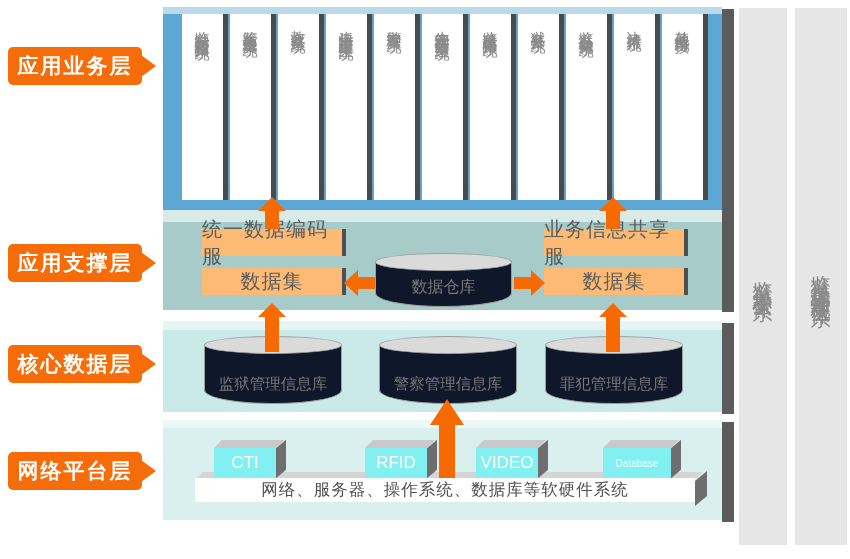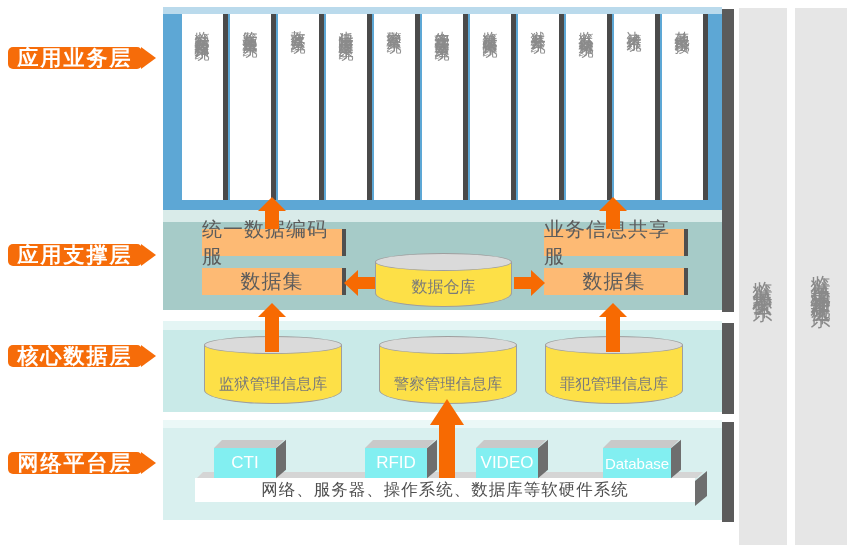--- a/index.html
+++ b/index.html
@@ -2,21 +2,21 @@
 <html><head>
 <meta charset="utf-8">
 <style>
   html,body{margin:0;padding:0;background:#ffffff;}
   .stage{
     position:relative;width:850px;height:559px;background:#fff;overflow:hidden;
     font-family:"Liberation Sans","DejaVu Sans",sans-serif;
   }
   
   .layer-label{
-    position:absolute;left:8px;width:134px;height:22px;background:#f66c09;
+    position:absolute;left:8px;width:134px;height:38px;background:#f66c09;
     border-radius:5px;display:flex;align-items:center;justify-content:center;
     color:#fff;font-size:21px;font-weight:bold;letter-spacing:2px;z-index:4;
   }
   .layer-label::after{
     content:'';position:absolute;right:-14px;top:50%;transform:translateY(-50%);
     border-top:11px solid transparent;border-bottom:11px solid transparent;
     border-left:15px solid #f66c09;
   }
   
   .panel{position:absolute;left:163px;width:559px;z-index:1;}
@@ -39,21 +39,21 @@
     font-size:15px;letter-spacing:1.4px;color:#8b8b8b;padding-top:5px;line-height:1;
   }
   
   .svc-box{
     position:absolute;height:27px;width:140px;background:#fdba74;border-right:4px solid #4f4f4f;
     display:flex;align-items:center;justify-content:center;
     font-size:20px;color:#5c5c5c;letter-spacing:1px;z-index:2;
   }
   
   .cyl{
-    position:absolute;background:#fde047;border:1px solid #9e9e9e;border-top:none;
+    position:absolute;background:#0f172a;border:1px solid #9e9e9e;border-top:none;
     border-radius:0 0 68px 68px / 0 0 14px 14px;z-index:2;
     display:flex;align-items:flex-end;justify-content:center;
   }
   .cyl::before{
     content:'';position:absolute;left:-1px;right:-1px;height:18px;top:-9px;
     background:#dadada;border:1px solid #9e9e9e;border-radius:50%;box-sizing:border-box;
   }
   .cyl span{position:relative;z-index:1;color:#7a7a7a;}
   .cyl-wh{left:375px;top:262px;width:135px;height:44px;}
   .cyl-wh span{font-size:16px;padding-bottom:8px;}
@@ -218,21 +218,21 @@
   <div class="panel panel-network"></div>
   <div class="net-box" style="left:214px;">
       <span>CTI</span>
     </div>
   <div class="net-box" style="left:365px;">
       <span>RFID</span>
     </div>
   <div class="net-box" style="left:476px;">
       <span>VIDEO</span>
     </div>
-  <div class="net-box" style="left:603px;width:68px;font-size:15px;">
+  <div class="net-box" style="left:603px;width:68px;font-size:10px;">
       <span>Database</span>
     </div>
   <div class="platform">
       <span>网络、服务器、操作系统、数据库等软硬件系统</span>
     </div>
 
   <div class="side-bar side-bar-security">
       <span>监狱信息安全体系</span>
     </div>
   <div class="side-bar side-bar-standards">

